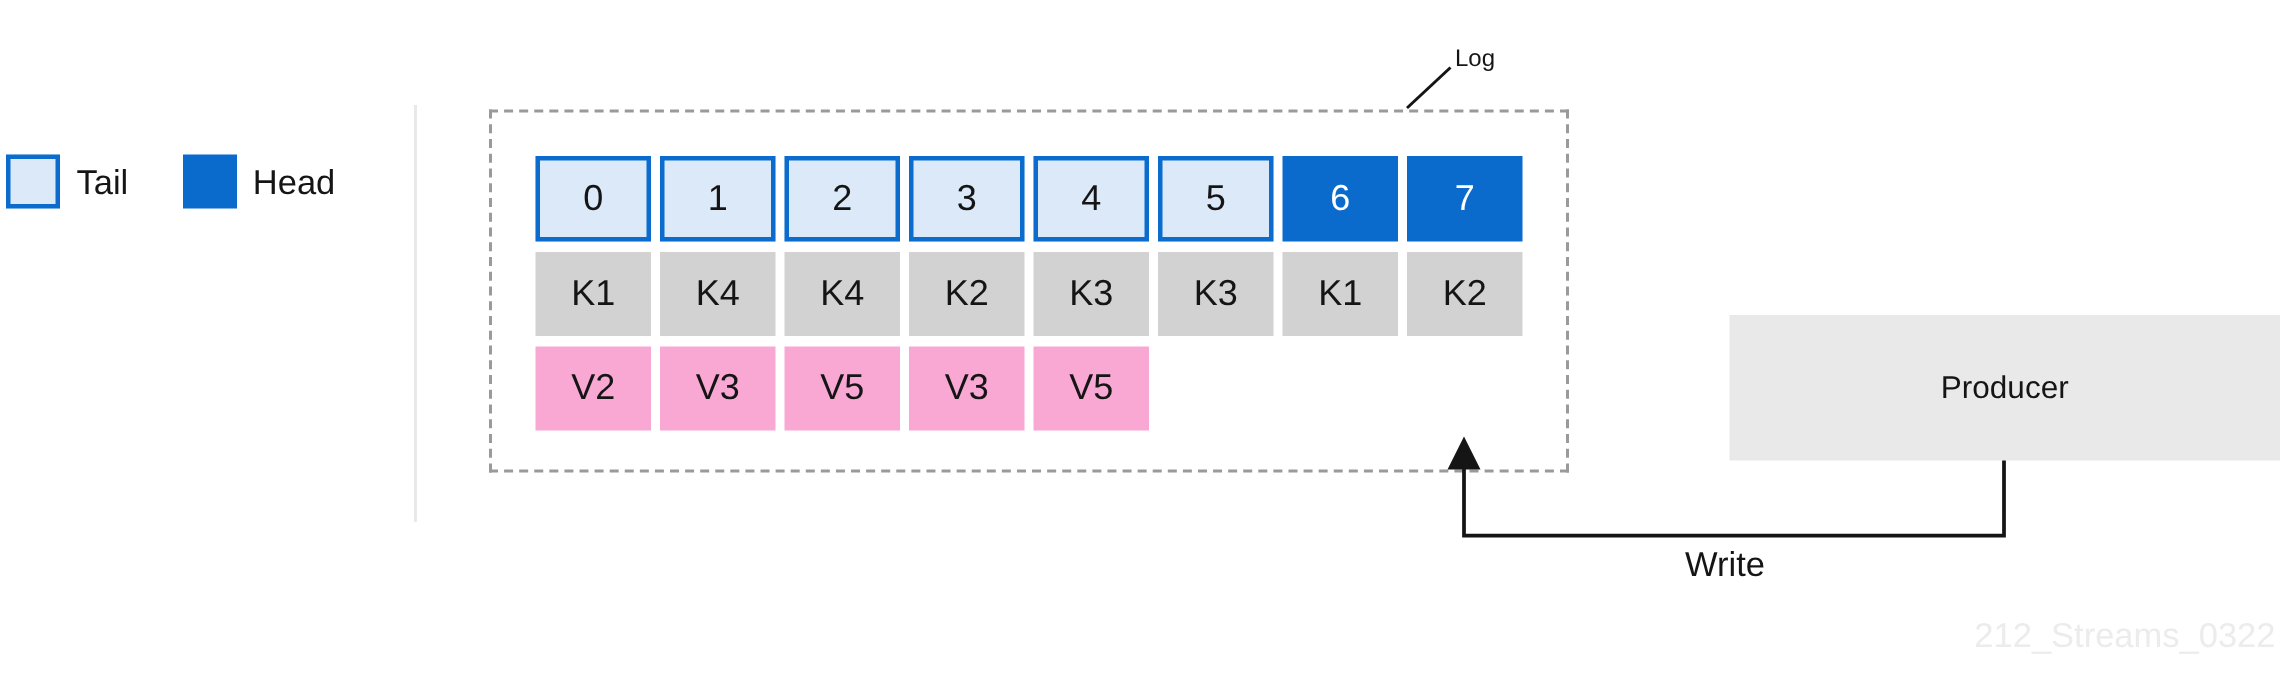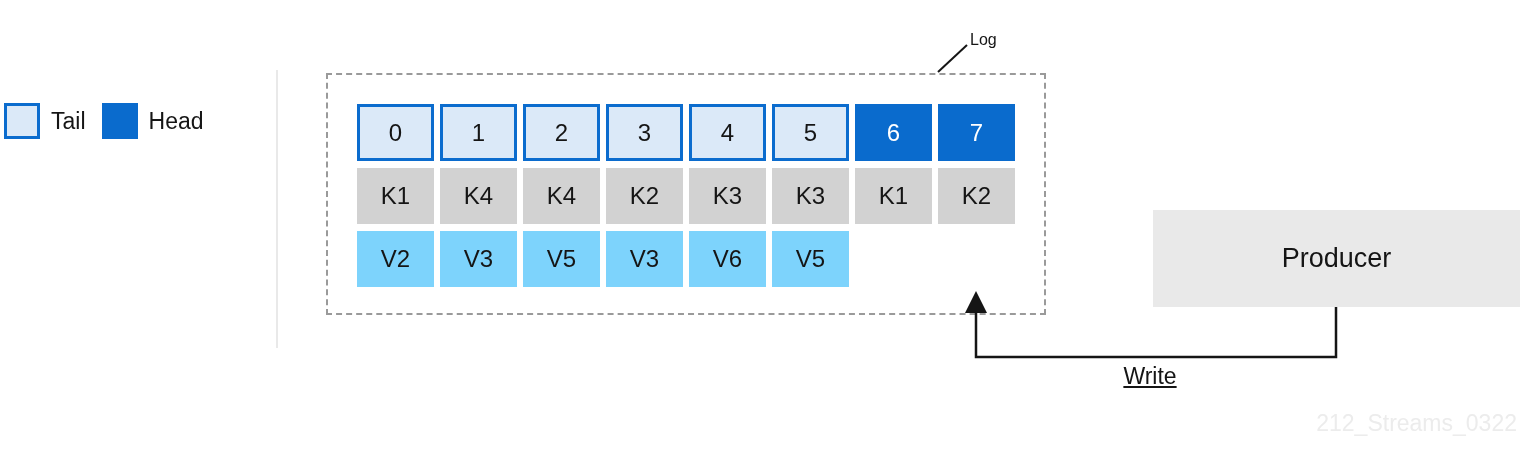--- a/index.html
+++ b/index.html
@@ -19,21 +19,21 @@
 
   
   .legend {
     position: absolute;
     left: 4px;
     top: 103px;
     display: flex;
     align-items: center;
   }
   .legend-item { display: flex; }
-  .legend-item + .legend-item { margin-left: 16px; }
+  .legend-item + .legend-item { margin-left: 36px; }
   .swatch {
     width: 36px; height: 36px;
     box-sizing: border-box;
     display: inline-block;
   }
   .swatch.tail { background: #dbe9f8; border: 3px solid #0b6cce; }
   .swatch.head { background: #0a6bcd; }
   .legend-label {
     margin-left: 11px;
     font-size: 23px;
@@ -81,51 +81,50 @@
     display: flex;
     align-items: center;
     justify-content: center;
     font-size: 24px;
     color: #151515;
   }
   .offset-cell { height: 57px; }
   .offset-cell.tail { background: #dbe9f8; border: 3px solid #0b6cce; }
   .offset-cell.head { background: #0a6bcd; color: #ffffff; }
   .key-cell   { height: 56px; background: #d2d2d2; }
-  .value-cell { height: 56px; background: #7dd3fc; }
+  .value-cell { height: 56px; background: #f9a8d4; }
 
   
   .producer {
     position: absolute;
     left: 1153px; top: 210px;
     width: 367px; height: 97px;
     background: #e9e9e9;
     display: flex;
     align-items: center;
     justify-content: center;
-    font-size: 27px;
+    font-size: 21px;
     color: #151515;
   }
 
   
   .overlay {
     position: absolute;
     left: 0; top: 0;
     width: 1520px; height: 465px;
     pointer-events: none;
   }
 
   .write-label {
     position: absolute;
     left: 1060px; top: 363px;
     width: 180px;
     text-align: center;
     font-size: 23px;
     color: #151515;
-    text-decoration: underline;
   }
 
   .watermark {
     position: absolute;
     right: 3px; top: 410px;
     font-size: 23px;
     color: #ececec;
   }
 </style>
 </head>
@@ -169,21 +168,20 @@
       <div class="cell key-cell">K3</div>
       <div class="cell key-cell">K1</div>
       <div class="cell key-cell">K2</div>
     </div>
 
   <div class="row values">
       <div class="cell value-cell">V2</div>
       <div class="cell value-cell">V3</div>
       <div class="cell value-cell">V5</div>
       <div class="cell value-cell">V3</div>
-      <div class="cell value-cell">V6</div>
       <div class="cell value-cell">V5</div>
     </div>
 
   <div class="producer">
     <span>Producer</span>
   </div>
 
   <svg class="overlay" viewBox="0 0 1520 465" xmlns="http://www.w3.org/2000/svg">
     <line x1="938" y1="72" x2="967" y2="45" stroke="#151515" stroke-width="2"></line>
     <path d="M 1336 307 L 1336 357 L 976 357 L 976 312" fill="none" stroke="#151515" stroke-width="2.5"></path>

